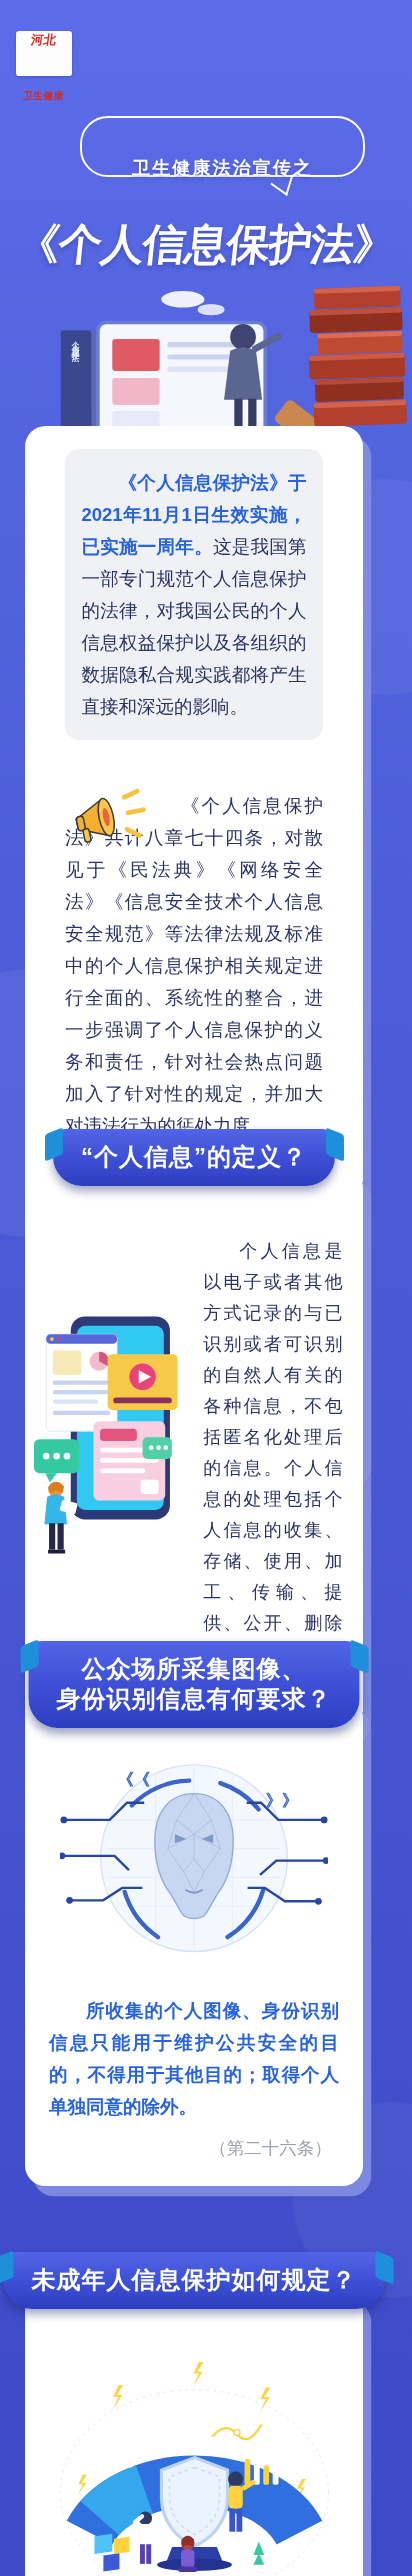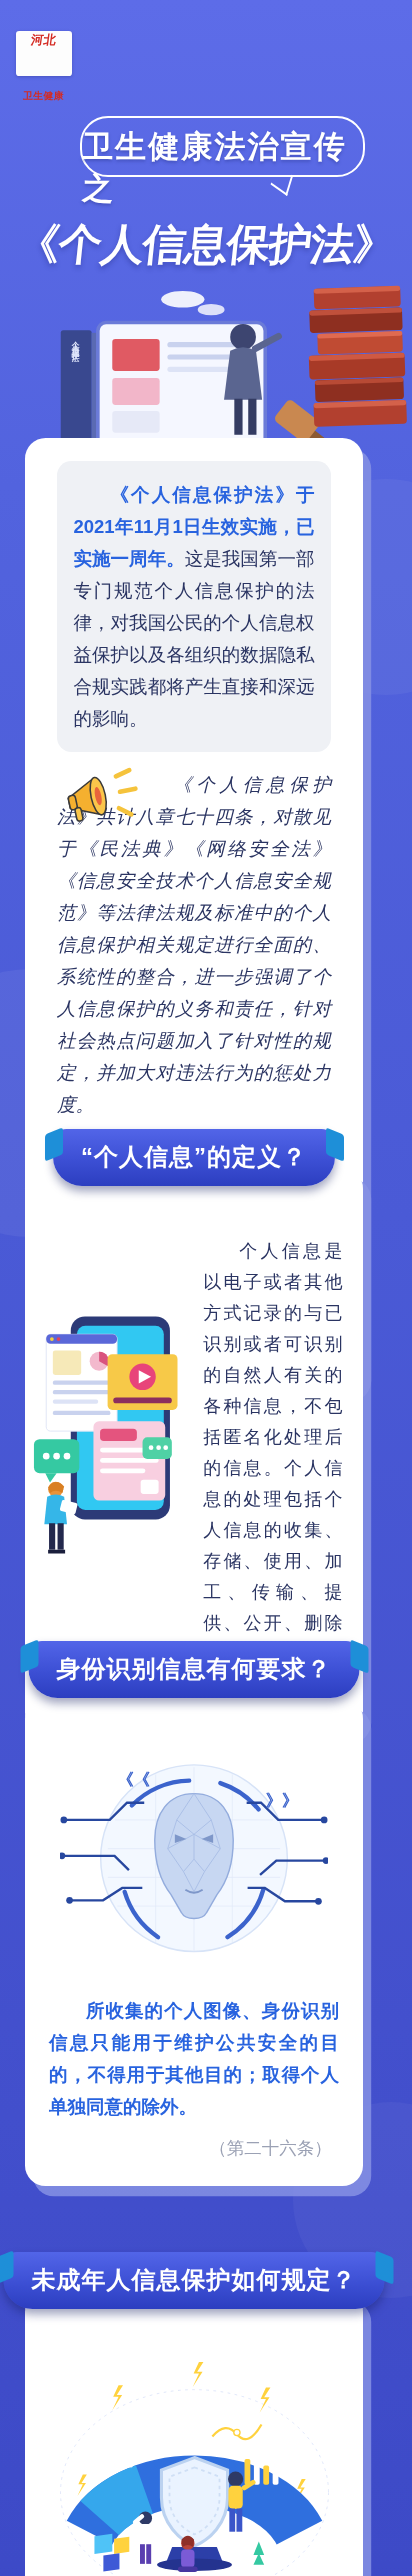--- a/index.html
+++ b/index.html
@@ -17,45 +17,45 @@
         box-shadow:0 1px 3.1px rgba(20,25,80,.25);}
   .logo .l1{color:#d42b23;font-size:12.4px;font-weight:bold;transform:skewX(-8deg);line-height:13.4px;}
   .logo .l2{color:#d42b23;font-size:9.8px;font-weight:bold;line-height:11.3px;letter-spacing:0.5px;margin-top:43px;}
   .logo svg{margin-top:1px;}
 
   
   .bubble{position:absolute;left:80px;top:116px;width:281px;height:57px;border:2.6px solid #ffffff;border-radius:28px;
           display:flex;align-items:center;justify-content:center;}
   .bubble .tail{position:absolute;right:72px;bottom:-14px;width:17.5px;height:17.5px;border-right:2.6px solid #fff;border-bottom:2.6px solid #fff;
           transform:rotate(35deg) skewX(18deg);background:transparent;}
-  .bubble-text{color:#ffffff;font-size:31px;font-weight:bold;letter-spacing:2.1px;text-shadow:0 1.5px 3.1px rgba(30,40,120,.35);margin-top:43px;}
+  .bubble-text{color:#ffffff;font-size:18px;font-weight:bold;letter-spacing:2.1px;text-shadow:0 1.5px 3.1px rgba(30,40,120,.35);margin-top:43px;}
 
   .main-title{position:absolute;left:0;top:216px;width:412px;text-align:center;color:#ffffff;
               font-size:43px;font-weight:900;letter-spacing:-1px;transform:skewX(-6deg);
               text-shadow:0 2.6px 5.2px rgba(25,35,120,.35);white-space:nowrap;}
 
   .hero-art{position:absolute;left:0;top:281px;width:412px;height:289px;}
   .book-spine{position:absolute;left:70px;top:335px;height:108px;writing-mode:vertical-rl;color:#dfe5fb;
               font-size:7.7px;letter-spacing:2.1px;font-weight:bold;}
 
   
   .card{position:absolute;left:25px;width:338px;background:#ffffff;border-radius:20.6px;
         box-shadow:8.2px 10.3px 0 rgba(134,146,228,0.85);box-sizing:border-box;}
-  .card1{top:438px;padding:23px 32px 29px;}
+  .card1{top:426px;padding:23px 40px 29px;}
   .card2{top:1168px;padding:56px 20.6px 25px;}
   .card3{top:1698px;padding:49px 24px 26px;}
   .card4{top:2291px;padding:54px 24px 27px;}
 
   .gray-panel{background:#eff1f5;border-radius:14.4px;padding:17.5px 16.5px;}
   .body-text{font-size:18.5px;line-height:32px;color:#2a3462;text-align:justify;margin:0;}
   .indent{text-indent:2em;}
   .t-blue{color:#2863df;font-weight:bold;}
   .ref{font-size:17.5px;color:#9ba1b4;text-align:right;margin-top:13.4px;padding-right:7.2px;}
 
-  .mega-block{position:relative;margin-top:17px;font-style:italic;}
+  .mega-block{position:relative;margin-top:50px;}
   .mega-block .mega{position:absolute;left:-3.1px;top:-7.2px;}
   .mega-text{text-indent:116px;}
 
   
   .ribbon{position:absolute;left:50%;transform:translateX(-50%);
           background:linear-gradient(180deg,#5265e8 0%,#3c4fd4 55%,#2c3ec0 100%);
           border-radius:13.4px 13.4px 29px 29px;color:#fff;text-align:center;font-weight:bold;
           padding:13.4px 28px;box-shadow:0 5.2px 9.3px rgba(18,28,95,.4);z-index:3;white-space:nowrap;}
   .ribbon:before,.ribbon:after{content:"";position:absolute;top:2.1px;width:17.5px;height:27px;background:#1e8fd8;z-index:-1;}
   .ribbon:before{left:-8.2px;transform:skewY(-22deg);border-radius:3.1px;}
@@ -251,20 +251,21 @@
       </svg>
       <div class="def-text">
         <p class="body-text indent">个人信息是以电子或者其他方式记录的与已识别或者可识别的自然人有关的各种信息，不包括匿名化处理后的信息。个人信息的处理包括个人信息的收集、存储、使用、加工、传输、提供、公开、删除等。</p>
         <div class="ref">（第四条）</div>
       </div>
     </div>
   </div>
 
   <div class="card card3">
     <div class="ribbon rib2">
+      <span class="rl">公众场所采集图像、</span>
       <span class="rl">身份识别信息有何要求？</span>
     </div>
     <svg class="sec-art" width="268" height="232" viewBox="0 0 560 480">
       <circle cx="280" cy="230" r="195" fill="#f3f8ff" stroke="#d7e3f7" stroke-width="3"></circle>
       <g stroke="#e0e9f8" stroke-width="1.5">
         <path d="M115 150 h330 M100 210 h360 M100 270 h360 M120 330 h320"></path>
         <path d="M200 55 v350 M280 40 v385 M360 55 v350"></path>
       </g>
       <g stroke="#3b63cc" stroke-width="9" fill="none" stroke-linecap="round">
         <path d="M150 120 a170 170 0 0 1 120 -52"></path>

